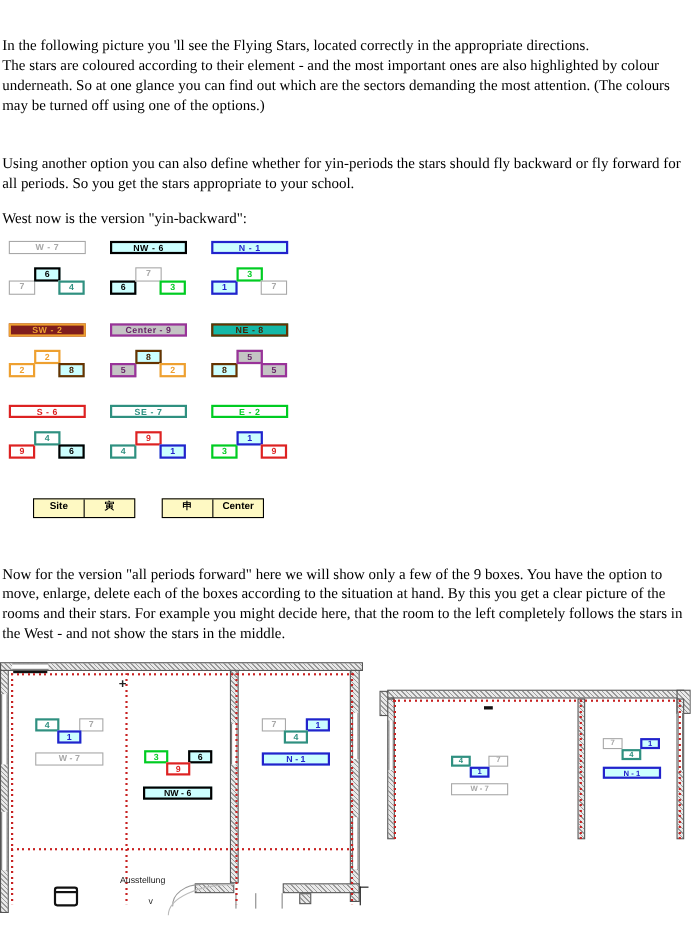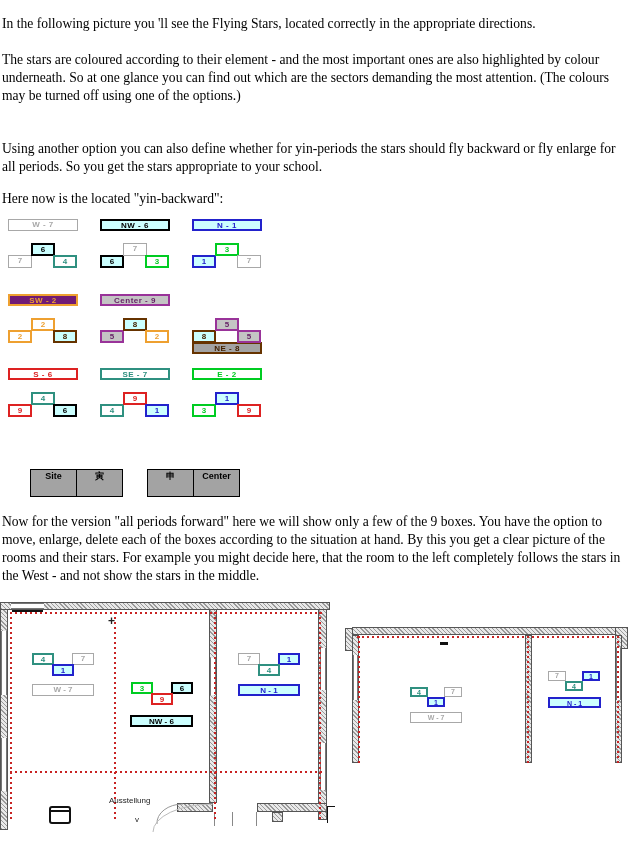--- a/index.html
+++ b/index.html
@@ -11,21 +11,21 @@
   .fs-grid{position:absolute;left:0;top:218px;width:280px;height:216px;}
   .fsg{position:absolute;width:70px;height:52px;}
   .fsh{position:absolute;left:0;top:0;width:70px;height:12px;border:1px solid #000;
        box-sizing:border-box;text-align:center;
        font:bold 8px/9px "Liberation Sans",sans-serif;letter-spacing:.5px;}
   .sbox{position:absolute;width:24px;height:13px;border:1px solid #000;box-sizing:border-box;
         text-align:center;font:bold 8px/10px "Liberation Sans",sans-serif;}
   .g0{left:0;top:36px}.g1{left:23px;top:24px}.g2{left:45px;top:36px}
   
   .legend{position:absolute;left:0;top:453px;width:628px;height:14px;}
-  .lbox{position:absolute;top:16px;height:28px;border:1px solid #000;display:flex;box-sizing:border-box;background:#a3a3a3;}
+  .lbox{position:absolute;top:0;height:18px;border:1px solid #000;display:flex;box-sizing:border-box;background:#fef9c3;}
   .lcell{width:46px;text-align:center;font:bold 9px/12px "Liberation Sans",sans-serif;}
   .lcell + .lcell{border-left:1px solid #000;}
   
   .plan{position:absolute;}
   .hatch{position:absolute;box-sizing:border-box;border:1px solid #555;
          background:repeating-linear-gradient(45deg,#9a9a9a 0,#9a9a9a 1px,#e9e9e9 1px,#e9e9e9 3px);}
   .winv{position:absolute;background:#fff;border-left:1px solid #777;border-right:1px solid #777;box-sizing:border-box;}
   .winh{position:absolute;background:#fff;border-top:1px solid #777;border-bottom:1px solid #777;box-sizing:border-box;}
   .rdh{position:absolute;height:2px;background:repeating-linear-gradient(90deg,#c82222 0 2px,transparent 2px 5px);}
   .rdv{position:absolute;width:2px;background:repeating-linear-gradient(180deg,#c82222 0 2px,transparent 2px 5px);}
@@ -43,24 +43,24 @@
   .thinv{position:absolute;width:1px;background:#888;}
   .appliance{position:absolute;width:18px;height:14px;border:2px solid #111;border-radius:3px;background:#fff;}
   .appliance::after{content:"";position:absolute;left:-1px;right:-1px;top:2px;height:2px;background:#111;}
   .plus{position:absolute;font:bold 12px/10px "Liberation Sans",sans-serif;color:#222;}
   .stepline{position:absolute;border-left:1px solid #111;border-top:1px solid #111;}
   .dash{position:absolute;background:#111;}
 </style>
 </head>
 <body>
 
-<p class="para" style="top:1px">In the following picture you 'll see the Flying Stars, located correctly in the appropriate directions.</p>
+<p class="para" style="top:18px">In the following picture you 'll see the Flying Stars, located correctly in the appropriate directions.</p>
 <p class="para" style="top:37px">The stars are coloured according to their element - and the most important ones are also highlighted by colour underneath. So at one glance you can find out which are the sectors demanding the most attention. (The colours may be turned off using one of the options.)</p>
-<p class="para" style="top:126px">Using another option you can also define whether for yin-periods the stars should fly backward or fly enlarge for all periods. So you get the stars appropriate to your school.</p>
-<p class="para" style="top:176px">Here now is the located "yin-backward":</p>
+<p class="para" style="top:126px">Using another option you can also define whether for yin-periods the stars should fly backward or fly forward for all periods. So you get the stars appropriate to your school.</p>
+<p class="para" style="top:176px">West now is the version "yin-backward":</p>
 
 <div class="fs-grid">
 
   <div class="fsg" style="left:8px;top:1px">
     <div class="fsh" style="border-color: rgb(168, 168, 168); background-color: rgb(255, 255, 255); color: rgb(168, 168, 168); border-width: 1px;">W - 7</div>
     <div class="sbox g0" style="border-color: rgb(168, 168, 168); background-color: rgb(255, 255, 255); color: rgb(168, 168, 168); border-width: 1px;">7</div>
     <div class="sbox g1" style="border-color: rgb(0, 0, 0); background-color: rgb(204, 255, 255); color: rgb(0, 0, 0); border-width: 2px;">6</div>
     <div class="sbox g2" style="border-color: rgb(47, 144, 128); background-color: rgb(255, 255, 255); color: rgb(47, 144, 128); border-width: 2px;">4</div>
   </div>
   <div class="fsg" style="left:100px;top:1px">
@@ -70,33 +70,33 @@
     <div class="sbox g2" style="border-color: rgb(0, 204, 34); background-color: rgb(255, 255, 255); color: rgb(0, 204, 34); border-width: 2px;">3</div>
   </div>
   <div class="fsg" style="left:192px;top:1px">
     <div class="fsh" style="border-color: rgb(34, 34, 204); background-color: rgb(204, 255, 255); color: rgb(34, 34, 204); border-width: 2px;">N - 1</div>
     <div class="sbox g0" style="border-color: rgb(34, 34, 204); background-color: rgb(204, 255, 255); color: rgb(34, 34, 204); border-width: 2px;">1</div>
     <div class="sbox g1" style="border-color: rgb(0, 204, 34); background-color: rgb(255, 255, 255); color: rgb(0, 204, 34); border-width: 2px;">3</div>
     <div class="sbox g2" style="border-color: rgb(168, 168, 168); background-color: rgb(255, 255, 255); color: rgb(168, 168, 168); border-width: 1px;">7</div>
   </div>
 
   <div class="fsg" style="left:8px;top:76px">
-    <div class="fsh" style="border-color: rgb(238, 160, 48); background-color: #701a75; color: rgb(238, 160, 48); border-width: 2px;">SW - 2</div>
+    <div class="fsh" style="border-color: rgb(238, 160, 48); background-color: #7f1d1d; color: rgb(238, 160, 48); border-width: 2px;">SW - 2</div>
     <div class="sbox g0" style="border-color: rgb(238, 160, 48); background-color: rgb(255, 255, 255); color: rgb(238, 160, 48); border-width: 2px;">2</div>
     <div class="sbox g1" style="border-color: rgb(238, 160, 48); background-color: rgb(255, 255, 255); color: rgb(238, 160, 48); border-width: 2px;">2</div>
     <div class="sbox g2" style="border-color: rgb(102, 51, 0); background-color: rgb(204, 255, 255); color: rgb(68, 34, 0); border-width: 2px;">8</div>
   </div>
   <div class="fsg" style="left:100px;top:76px">
     <div class="fsh" style="border-color: rgb(153, 51, 153); background-color: rgb(196, 196, 196); color: rgb(102, 34, 102); border-width: 2px;">Center - 9</div>
     <div class="sbox g0" style="border-color: rgb(153, 51, 153); background-color: rgb(196, 196, 196); color: rgb(102, 34, 102); border-width: 2px;">5</div>
     <div class="sbox g1" style="border-color: rgb(102, 51, 0); background-color: rgb(204, 255, 255); color: rgb(68, 34, 0); border-width: 2px;">8</div>
     <div class="sbox g2" style="border-color: rgb(238, 160, 48); background-color: rgb(255, 255, 255); color: rgb(238, 160, 48); border-width: 2px;">2</div>
   </div>
   <div class="fsg" style="left:192px;top:76px">
-    <div class="fsh" style="border-color: rgb(102, 51, 0); background-color: #a3a3a3; color: rgb(68, 34, 0); border-width: 2px; margin-top: 48px;">NE - 8</div>
+    <div class="fsh" style="border-color: rgb(102, 51, 0); background-color: #14b8a6; color: rgb(68, 34, 0); border-width: 2px;">NE - 8</div>
     <div class="sbox g0" style="border-color: rgb(102, 51, 0); background-color: rgb(204, 255, 255); color: rgb(68, 34, 0); border-width: 2px;">8</div>
     <div class="sbox g1" style="border-color: rgb(153, 51, 153); background-color: rgb(196, 196, 196); color: rgb(102, 34, 102); border-width: 2px;">5</div>
     <div class="sbox g2" style="border-color: rgb(153, 51, 153); background-color: rgb(196, 196, 196); color: rgb(102, 34, 102); border-width: 2px;">5</div>
   </div>
 
   <div class="fsg" style="left:8px;top:150px">
     <div class="fsh" style="border-color: rgb(221, 34, 34); background-color: rgb(255, 255, 255); color: rgb(221, 34, 34); border-width: 2px;">S - 6</div>
     <div class="sbox g0" style="border-color: rgb(221, 34, 34); background-color: rgb(255, 255, 255); color: rgb(221, 34, 34); border-width: 2px;">9</div>
     <div class="sbox g1" style="border-color: rgb(47, 144, 128); background-color: rgb(255, 255, 255); color: rgb(47, 144, 128); border-width: 2px;">4</div>
     <div class="sbox g2" style="border-color: rgb(0, 0, 0); background-color: rgb(204, 255, 255); color: rgb(0, 0, 0); border-width: 2px;">6</div>

